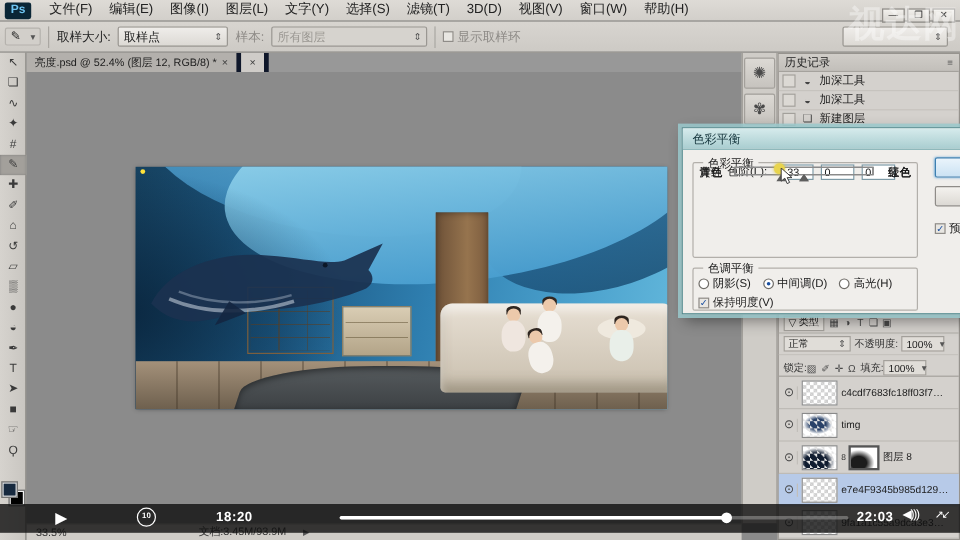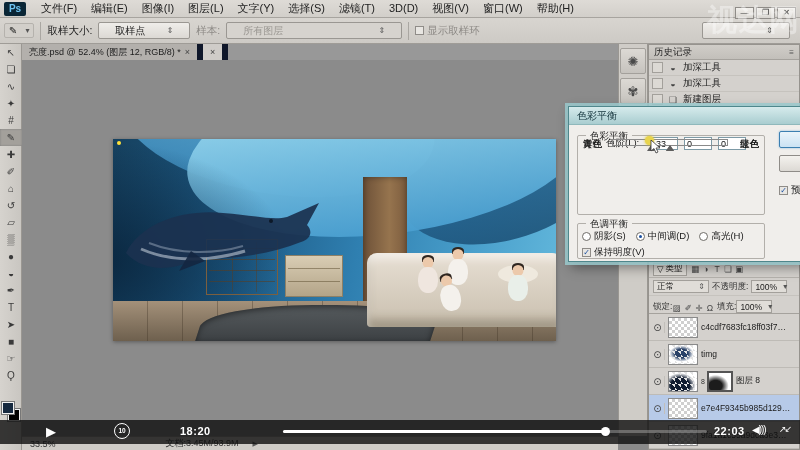--- a/index.html
+++ b/index.html
@@ -17,30 +17,30 @@
   .menu-item{padding:0 7px;font-size:11px;color:#222;line-height:17px;white-space:nowrap;}
   .win-controls{position:absolute;right:4px;top:7px;display:flex;gap:2px;z-index:12;}
   .win-btn{width:19px;height:12px;background:linear-gradient(#f2f0ec,#d8d5d0);border:1px solid #8f8c88;font-size:8px;line-height:10px;text-align:center;color:#333;}
   .watermark{position:absolute;right:0px;top:0px;font-size:30px;font-weight:bold;color:rgba(255,255,255,0.38);letter-spacing:1px;z-index:60;pointer-events:none;font-family:Liberation Mono, monospace;}
   
   .options-bar{position:absolute;left:0;top:18px;width:800px;height:26px;background:linear-gradient(#d8d5d0,#cdcac5);border-bottom:1px solid #9f9c97;display:flex;align-items:center;padding-left:4px;gap:6px;z-index:9;}
   .tool-preset{display:flex;align-items:center;gap:2px;padding:1px 4px;border:1px solid #b5b2ad;border-radius:2px;background:#d2cfca;}
   .opt-sep{width:1px;height:18px;background:#aaa7a2;}
   .opt-label{font-size:10.5px;color:#222;white-space:nowrap;}
   .opt-label.disabled{color:#8d8a86;}
-  .select-box{height:17px;background:linear-gradient(#efedea,#dcd9d4);border:1px solid #9a9792;border-radius:2px;display:flex;align-items:center;justify-content:space-between;padding:0 16px;font-size:10px;color:#222;}
+  .select-box{height:17px;background:linear-gradient(#efedea,#dcd9d4);border:1px solid #9a9792;border-radius:2px;display:flex;align-items:center;justify-content:space-between;padding:0 4px;font-size:10px;color:#222;}
   .select-box.disabled{color:#9a9792;background:#d6d3ce;}
   .select-arrow{font-size:8px;color:#555;margin-left:6px;}
   .opt-check{display:flex;align-items:center;gap:3px;}
   .check-sq{width:9px;height:9px;border:1px solid #8f8c88;background:#e8e6e2;display:inline-flex;align-items:center;justify-content:center;font-size:8px;color:#1a4fa0;line-height:8px;}
   .check-sq.empty{color:transparent;}
   .opt-right-select{position:absolute;right:10px;top:4px;width:88px;}
   
   .tab-bar{position:absolute;left:22px;top:44px;width:778px;height:16px;background:#989898;display:flex;z-index:8;}
-  .doc-tab{display:flex;align-items:center;gap:4px;padding:0 7px;font-size:9px;white-space:nowrap;border-right:6px solid #0f172a;height:16px;}
+  .doc-tab{display:flex;align-items:center;gap:4px;padding:0 7px;font-size:9px;white-space:nowrap;border-right:4px solid #0f172a;height:16px;}
   .doc-tab.inactive{background:#b3b0ac;color:#1c1c1c;}
   .doc-tab.active{background:#cfccc8;color:#111;}
   .tab-close{font-size:9px;color:#444;}
   
   .toolbar{position:absolute;left:0;top:44px;width:22px;height:406px;background:linear-gradient(90deg,#d6d3ce,#c9c6c1);border-right:1px solid #9a9792;z-index:9;}
   .tool{width:22px;height:17px;display:flex;align-items:center;justify-content:center;font-size:10px;color:#3a3a3a;}
   .tool.selected{background:#a3a09b;box-shadow:inset 0 0 2px #777;}
   .swatches{position:absolute;left:2px;top:358px;width:20px;height:22px;}
   .swatch{position:absolute;width:12px;height:12px;border:1px solid #f2f2f2;outline:1px solid #777;}
   .swatch.fg{left:0;top:0;z-index:2;}
@@ -193,21 +193,21 @@
     <span style="font-size:10px;">✎</span>
     <span class="select-arrow">▾</span>
   </div>
   <div class="opt-sep"></div>
   <span class="opt-label">取样大小:</span>
   <div class="select-box" style="width:92px;">
     <span>取样点</span>
     <span class="select-arrow">⇕</span>
   </div>
   <span class="opt-label disabled">样本:</span>
-  <div class="select-box disabled" style="width:176px;">
+  <div class="select-box disabled" style="width:130px;">
     <span>所有图层</span>
     <span class="select-arrow">⇕</span>
   </div>
   <div class="opt-sep"></div>
   <div class="opt-check">
     <span class="check-sq empty">✓</span>
     <span class="opt-label disabled">显示取样环</span>
   </div>
   <div class="select-box opt-right-select">
     <span></span>

